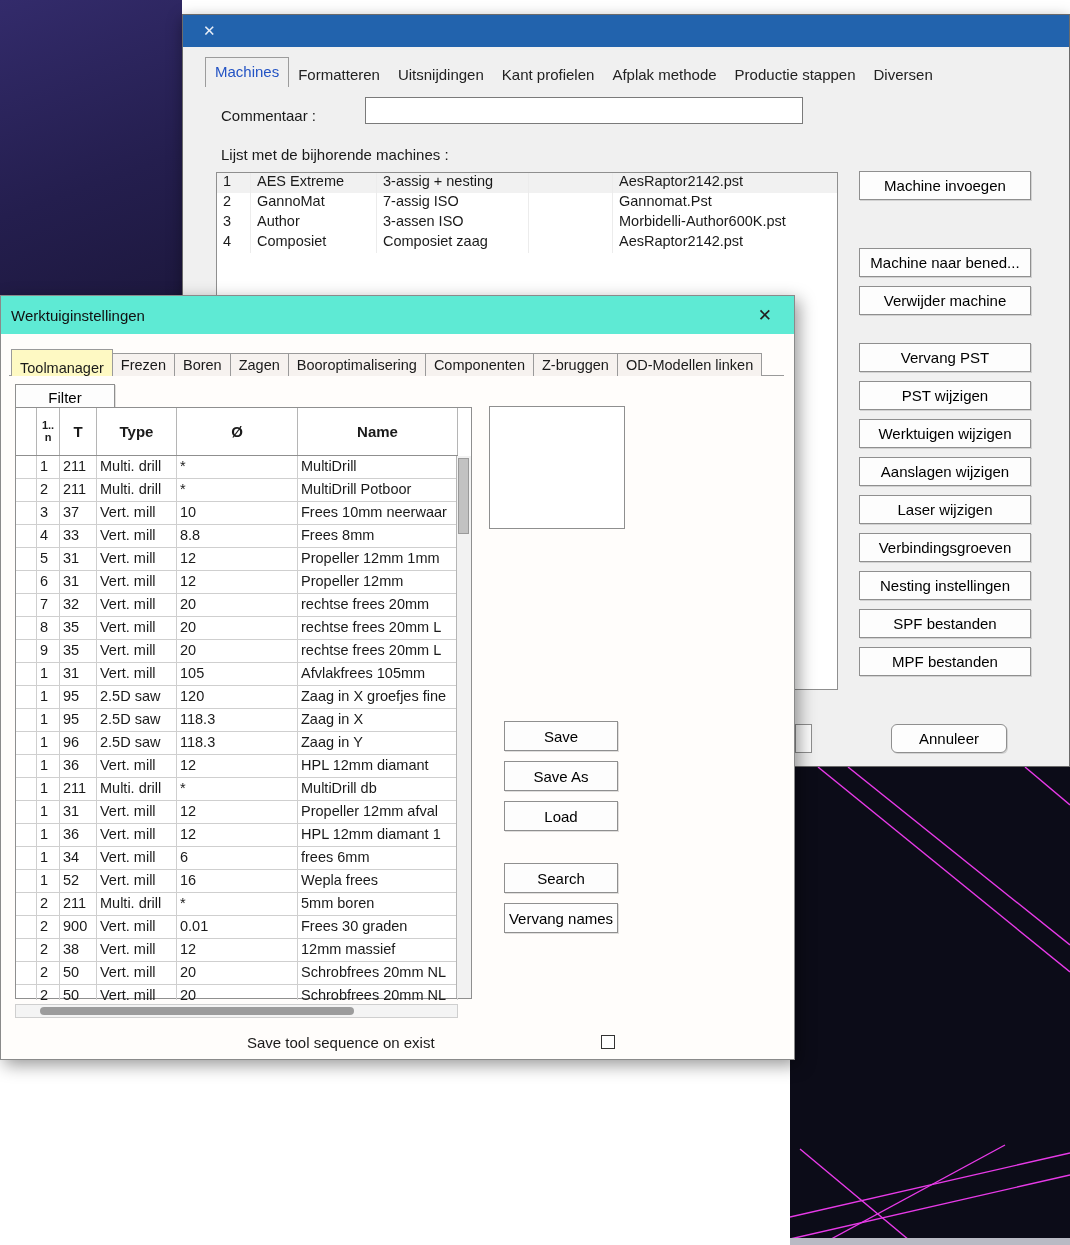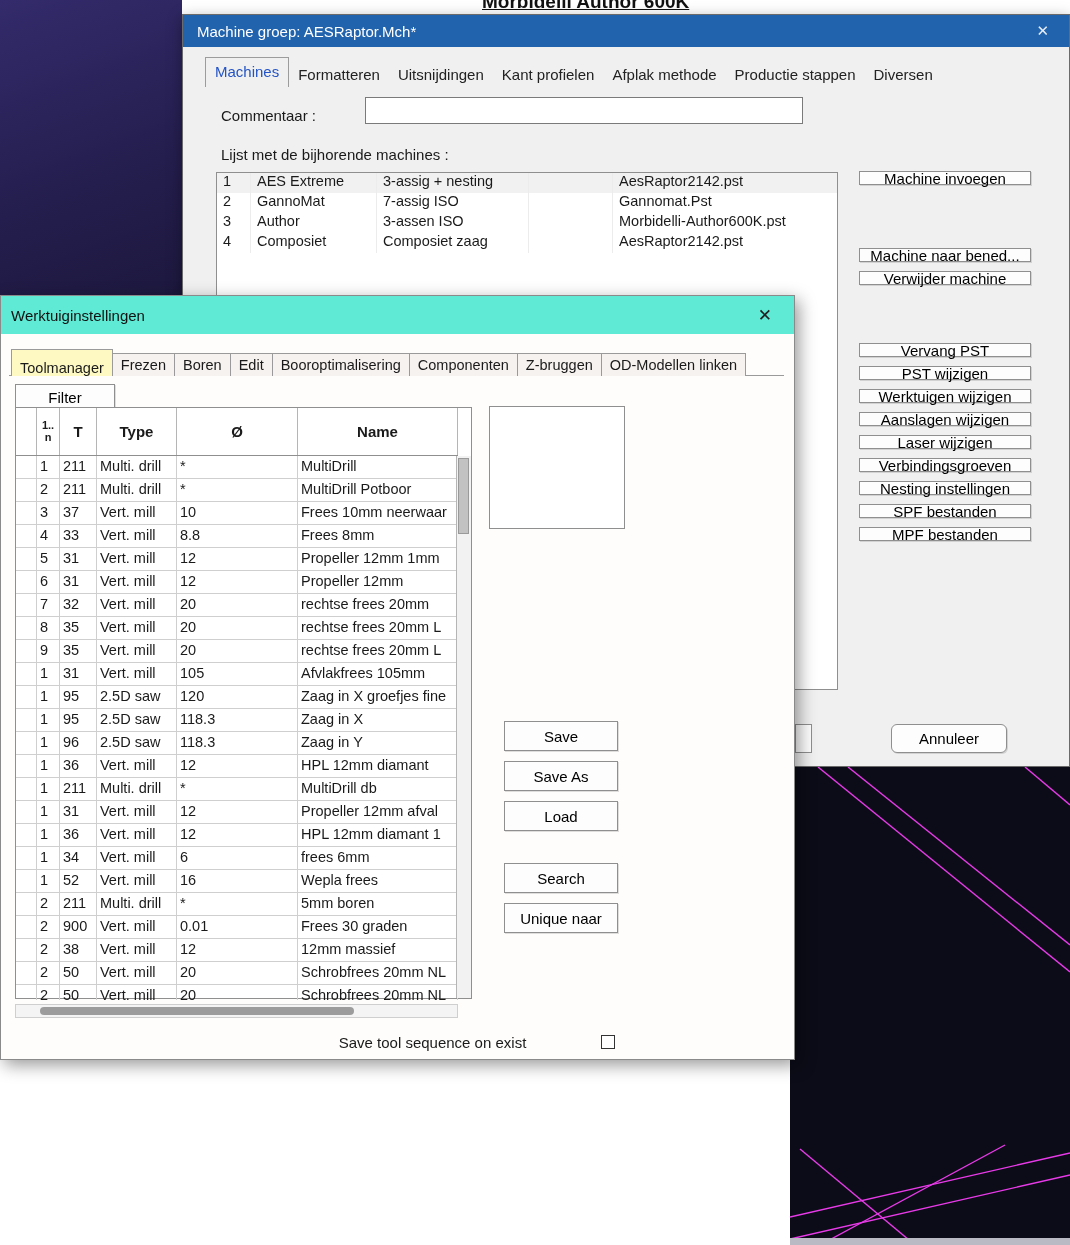--- a/index.html
+++ b/index.html
@@ -35,21 +35,21 @@
     background:#fbfbfb; border-bottom:1px solid #b7b7b7; }
   .md-th { font-size:14px; padding:1px 6px; border-right:1px solid #c9c9c9; overflow:hidden; white-space:nowrap; }
   .md-th:last-child { border-right:none; }
   .md-tr { display:grid; grid-template-columns:34px 126px 152px 84px 1fr; height:20px; }
   .md-tbody .md-tr:first-child { background:#f1f1f1; }
   .md-td { font-size:14.5px; padding:0 6px; overflow:hidden; white-space:nowrap; border-right:1px solid #ececec; }
   .md-td:last-child { border-right:none; }
   .btn { display:flex; align-items:center; justify-content:center; background:#fdfdfd;
     border:1px solid #8f8f8f; font-size:15px; font-family:inherit; box-shadow:1px 1px 0 rgba(0,0,0,.12); cursor:default; }
   .md-g { position:absolute; left:676px; width:172px; display:flex; flex-direction:column; gap:9px; }
-  .md-g .btn { height:14px; }
+  .md-g .btn { height:29px; }
   .md-g.g1 { top:156px; } .md-g.g2 { top:233px; } .md-g.g3 { top:328px; }
   .ok-frag { position:absolute; left:612px; top:709px; width:17px; height:29px;
     background:#fdfdfd; border:1px solid #8f8f8f; }
   .md-cancel { position:absolute; left:708px; top:709px; width:116px; height:29px;border-radius:6px; }
 
   
   #viewport { left:790px; top:767px; width:280px; height:478px; background:#0c0c18; overflow:hidden; }
   #viewport svg { position:absolute; left:0; top:0; }
   .vp-strip { position:absolute; left:0; bottom:0; width:100%; height:7px; background:#b9bac4; }
 
@@ -78,37 +78,33 @@
     overflow:hidden; white-space:nowrap; }
   .tm-vscroll { position:absolute; right:0; top:48px; bottom:0; width:15px; background:#f2f2f2; border-left:1px solid #b5b5b5; }
   .tm-vthumb { position:absolute; left:1px; top:2px; width:11px; height:76px; background:#c2c2c2; border:1px solid #9a9a9a; }
   .tm-hscroll { position:absolute; left:14px; top:708px; width:443px; height:14px; background:#f4f4f4; border:1px solid #cfcfcf; }
   .tm-hthumb { position:absolute; left:24px; top:2px; width:314px; height:8px; background:#9c9c9c; border-radius:4px; }
 
   .td-preview { position:absolute; left:488px; top:110px; width:136px; height:123px; background:#fff; border:1px solid #8f8f8f; }
   .td-g { position:absolute; left:503px; width:114px; display:flex; flex-direction:column; gap:10px; }
   .td-g .btn { height:30px; }
   .td-g.ge { top:247px; } .td-g.gf { top:425px; } .td-g.gs { top:567px; }
-  .td-footlabel { position:absolute; left:260px; top:738px; width:343px; text-align:center; font-size:15px; }
+  .td-footlabel { position:absolute; left:246px; top:738px; width:343px; text-align:left; font-size:15px; }
   .td-checkbox { position:absolute; left:600px; top:739px; width:14px; height:14px; border:1px solid #333; background:#fff; }
 </style>
 </head>
 <body>
 
 <div id="screen">
 
   <div id="desktop-bg" class="abs"></div>
 
-  <div id="top-strip" class="abs">
-    <span class="clipped-title">Morbidelli Author 600K</span>
-  </div>
 
   <div id="machine-dialog" class="abs">
     <div class="md-titlebar">
-      <span class="md-title">Machine groep: AESRaptor.Mch*</span>
       <span class="md-close">✕</span>
     </div>
 
     <div class="md-tabs">
 
         <span class="md-tab active">Machines</span>
 
         <span class="md-tab">Formatteren</span>
 
         <span class="md-tab">Uitsnijdingen</span>
@@ -213,21 +209,21 @@
 
     <div class="td-tabline"></div>
     <div class="td-tabs">
 
         <span class="td-tab active">Toolmanager</span>
 
         <span class="td-tab">Frezen</span>
 
         <span class="td-tab">Boren</span>
 
-        <span class="td-tab">Edit</span>
+        <span class="td-tab">Zagen</span>
 
         <span class="td-tab">Booroptimalisering</span>
 
         <span class="td-tab">Componenten</span>
 
         <span class="td-tab">Z-bruggen</span>
 
         <span class="td-tab">OD-Modellen linken</span>
       </div>
 
@@ -474,20 +470,20 @@
 
     <div class="td-g gf">
 
     <button class="btn">Save</button>
         <button class="btn">Save As</button>
         <button class="btn">Load</button>
       </div>
     <div class="td-g gs">
 
     <button class="btn">Search</button>
-        <button class="btn">Unique naar</button>
+        <button class="btn">Vervang names</button>
       </div>
 
     <span class="td-footlabel">Save tool sequence on exist</span>
     <span class="td-checkbox"></span>
   </div>
 
 </div>
 
 </body></html>

